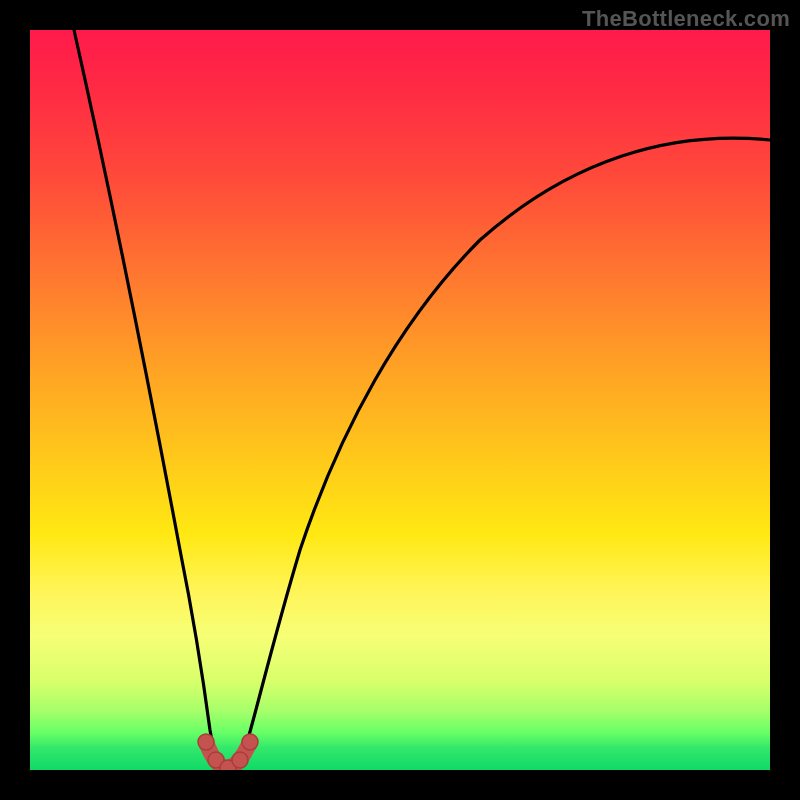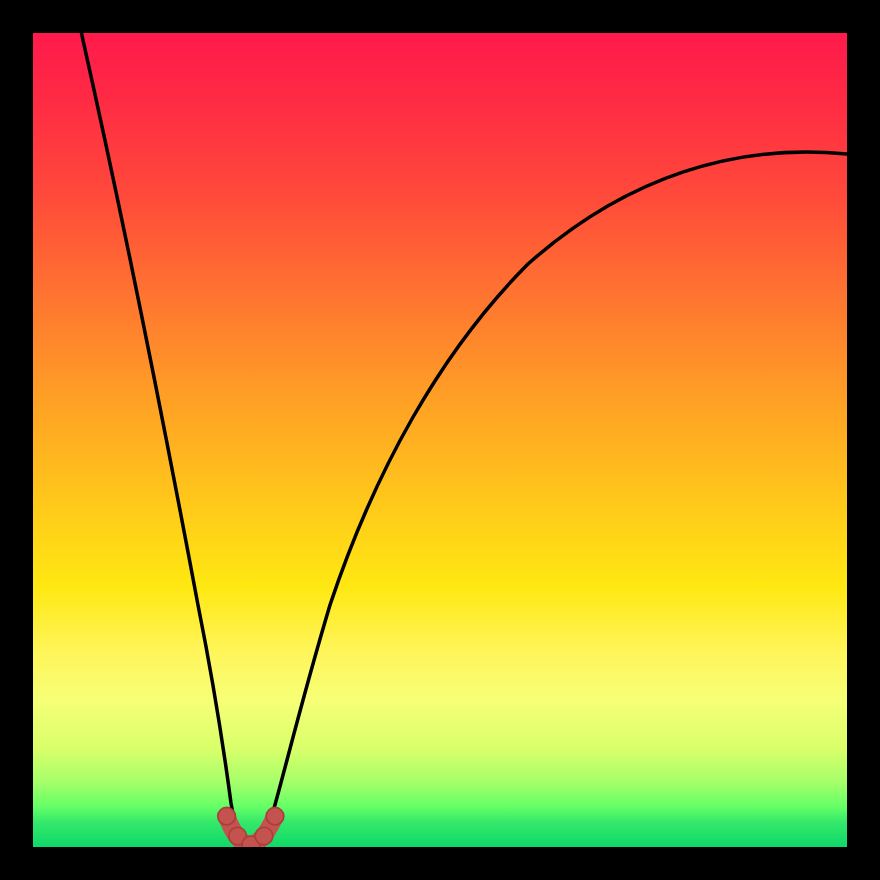--- a/index.html
+++ b/index.html
@@ -61,20 +61,21 @@
     top: 0;
     width: 740px;
     height: 740px;
   }
 </style>
 </head>
 <body>
 
 <div class="frame">
 
+  <div class="watermark">TheBottleneck.com</div>
 
   <div class="plot-area">
 
     <svg class="curves" viewBox="0 0 740 740" preserveAspectRatio="none">
 
       <path d="M 44 0
                C 80 160, 120 360, 150 520
                C 162 580, 172 640, 180 700
                C 183 718, 186 730, 190 736" fill="none" stroke="#000" stroke-width="3.2"></path>
 

